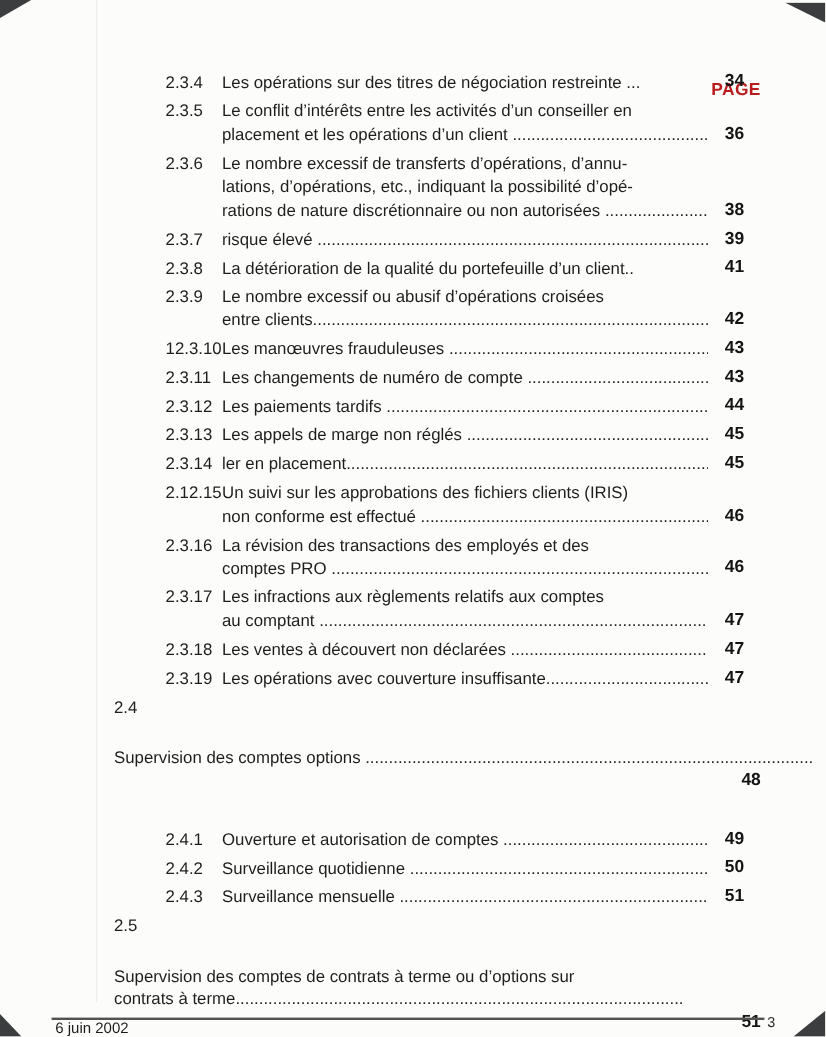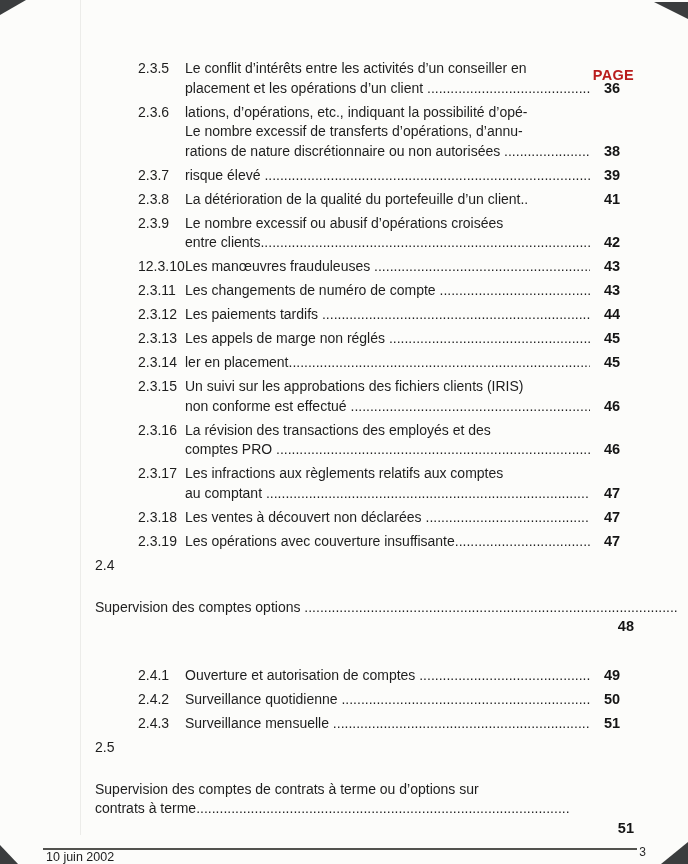--- a/index.html
+++ b/index.html
@@ -60,32 +60,39 @@
 <div class="scanline"></div>
 <div class="corner" id="c-tl"></div>
 <div class="corner" id="c-tr"></div>
 <div class="corner" id="c-bl"></div>
 <div class="corner" id="c-br"></div>
 
 <div class="page-label">PAGE</div>
 
 <div class="toc">
     <div class="entry l3">
+    <span class="num">2.3.4</span>
+    <div class="lines">
+        <div class="line">Les opérations sur des titres de négociation restreinte ...</div>
+      </div>
+    <span class="pagenum">34</span>
+  </div>
+    <div class="entry l3">
     <span class="num">2.3.5</span>
     <div class="lines">
         <div class="line">Le conflit d’intérêts entre les activités d’un conseiller en</div>
         <div class="line">placement et les opérations d’un client  ................................................................................................</div>
       </div>
     <span class="pagenum">36</span>
   </div>
     <div class="entry l3">
     <span class="num">2.3.6</span>
     <div class="lines">
+        <div class="line">Le nombre excessif de transferts d’opérations, d’annu-</div>
         <div class="line">lations, d’opérations, etc., indiquant la possibilité d’opé-</div>
-        <div class="line">Le nombre excessif de transferts d’opérations, d’annu-</div>
         <div class="line">rations de nature discrétionnaire ou non autorisées ................................................................................................</div>
       </div>
     <span class="pagenum">38</span>
   </div>
     <div class="entry l3">
     <span class="num">2.3.7</span>
     <div class="lines">
         <div class="line">risque élevé ................................................................................................</div>
       </div>
     <span class="pagenum">39</span>
@@ -134,21 +141,21 @@
     <span class="pagenum">45</span>
   </div>
     <div class="entry l3">
     <span class="num">2.3.14</span>
     <div class="lines">
         <div class="line">ler en placement................................................................................................</div>
       </div>
     <span class="pagenum">45</span>
   </div>
     <div class="entry l3">
-    <span class="num">2.3.15</span>
+    <span class="num">2.12.15</span>
     <div class="lines">
         <div class="line">Un suivi sur les approbations des fichiers clients (IRIS)</div>
         <div class="line">non conforme est effectué ................................................................................................</div>
       </div>
     <span class="pagenum">46</span>
   </div>
     <div class="entry l3">
     <span class="num">2.3.16</span>
     <div class="lines">
         <div class="line">La révision des transactions des employés et des</div>
@@ -231,14 +238,14 @@
     <div class="entry l3">
     <span class="num">2.5.3</span>
     <div class="lines">
         <div class="line">Supervision mensuelle................................................................................................</div>
       </div>
     <span class="pagenum">53</span>
   </div>
   </div>
 
 <div class="footer-rule"></div>
-<div class="footer-date">10 juin 2002</div>
+<div class="footer-date">6 juin 2002</div>
 <div class="footer-page">3</div>
 
 </body></html>

